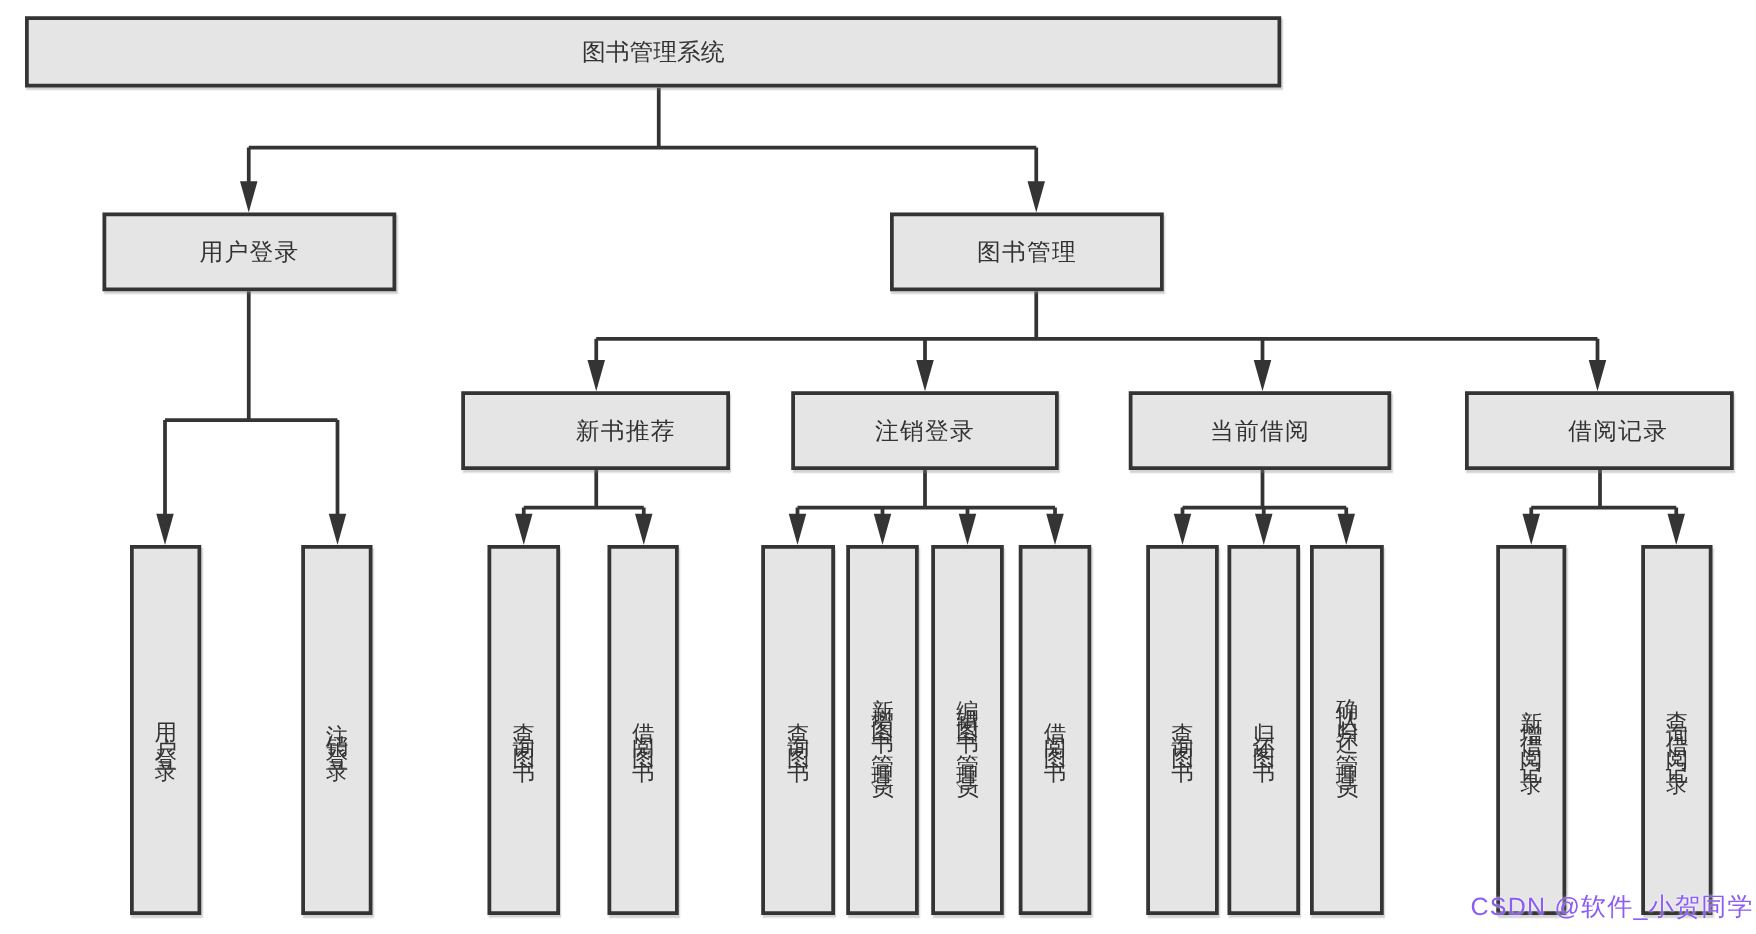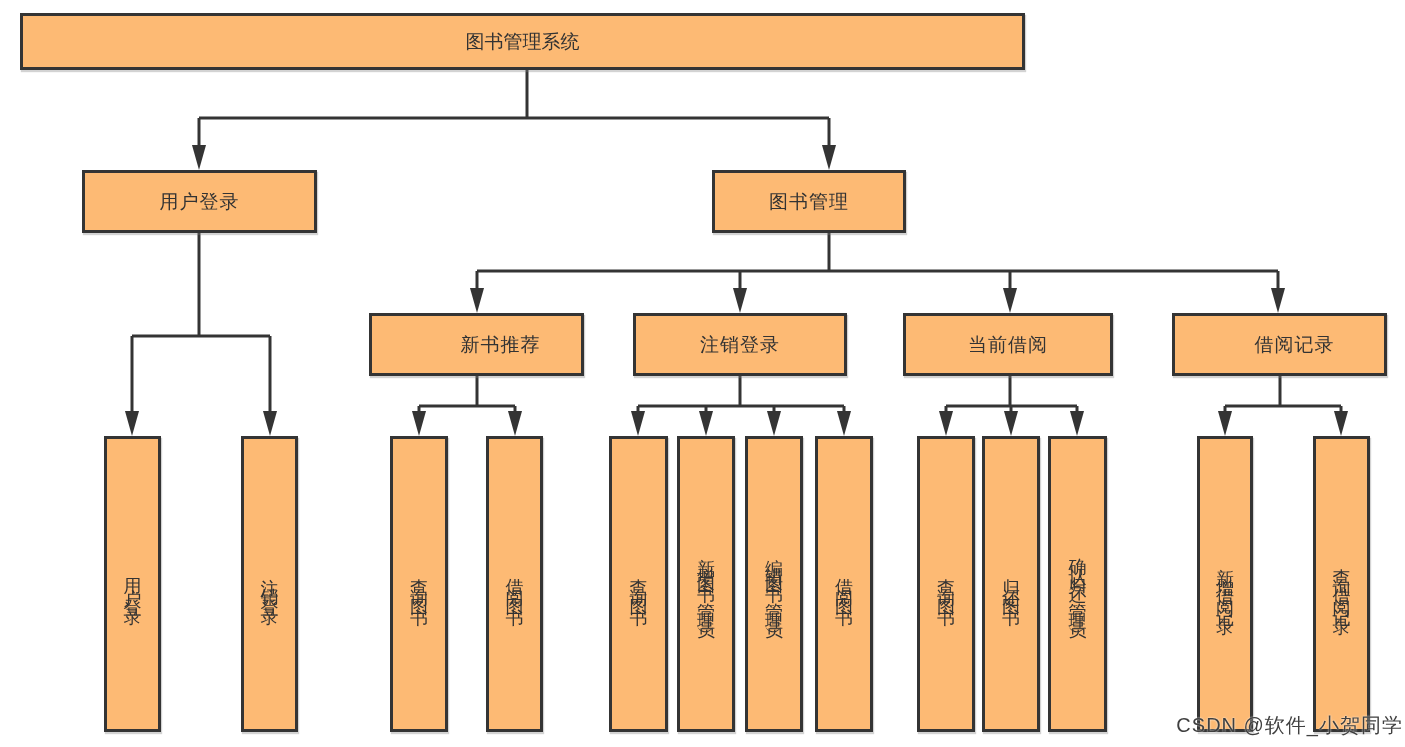--- a/index.html
+++ b/index.html
@@ -9,21 +9,21 @@
     height: 747px;
     background: #ffffff;
     font-family: "Liberation Sans", sans-serif;
     color: #333333;
     overflow: hidden;
   }
   #wires { position: absolute; left: 0; top: 0; z-index: 1; }
   .box {
     position: absolute;
     box-sizing: border-box;
-    background: #fdba74;
+    background: #e5e5e5;
     border: 3px solid #343434;
     display: flex;
     align-items: center;
     justify-content: center;
     z-index: 2;
     box-shadow: 1px 2px 1px rgba(130,130,130,0.35);
   }
   .hbox { font-size: 19px; letter-spacing: 1px; }
   .root-box { font-size: 19px; }
   .leaf {
@@ -38,21 +38,21 @@
     line-height: 1;
     white-space: nowrap;
   }
   .leaf .vtext.tight { letter-spacing: 9px; }
   #watermark {
     position: absolute;
     right: 2px;
     top: 712px;
     z-index: 3;
     font-size: 20px;
-    color: #404040;
+    color: #8b5cf6;
     letter-spacing: 1px;
     text-shadow: 0 0 2px #ffffff;
   }
 </style>
 </head>
 <body>
 
 <div id="canvas">
 
   <svg id="wires" width="1405" height="747" viewBox="0 0 1405 747">
@@ -124,21 +124,21 @@
     </g>
   </svg>
 
   <div class="box root-box" style="left:20px; top:13px; width:1005px; height:57px;">
     <span>图书管理系统</span>
   </div>
 
   <div class="box hbox" style="left:82px; top:170px; width:235px; height:63px;">
     <span>用户登录</span>
   </div>
-  <div class="box hbox" style="left:712px; top:170px; width:194px; height:63px;">
+  <div class="box hbox" style="left:712px; top:170px; width:219px; height:63px;">
     <span>图书管理</span>
   </div>
 
   <div class="box hbox" style="left:369px; top:313px; width:215px; height:63px;padding-left:48px;">
     <span>新书推荐</span>
   </div>
   <div class="box hbox" style="left:633px; top:313px; width:214px; height:63px;">
     <span>注销登录</span>
   </div>
   <div class="box hbox" style="left:903px; top:313px; width:210px; height:63px;">

